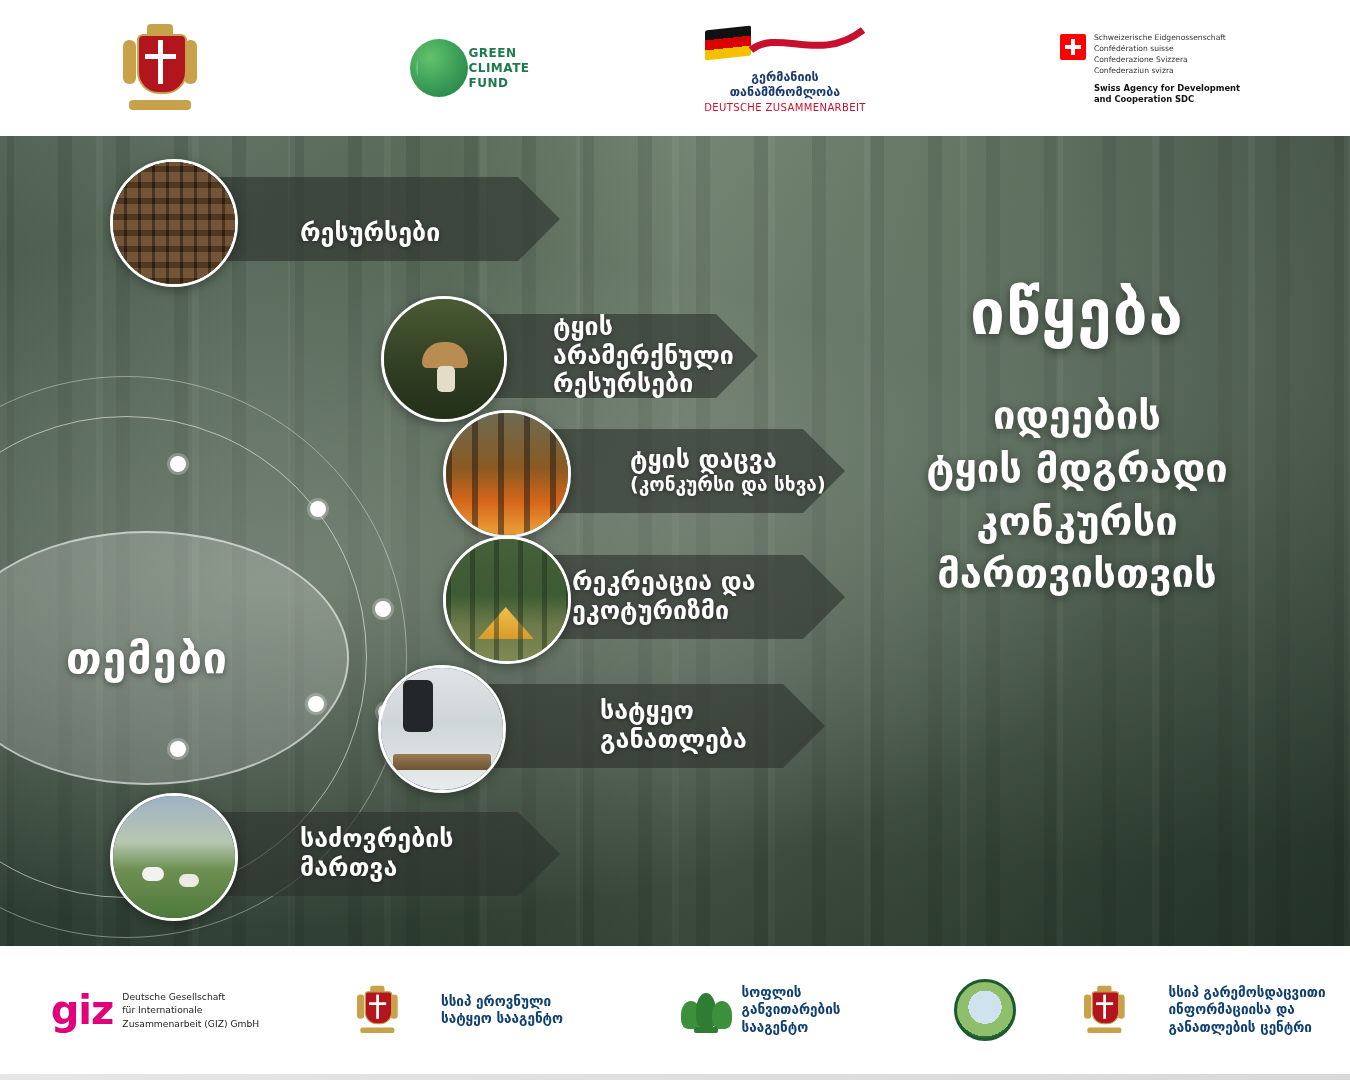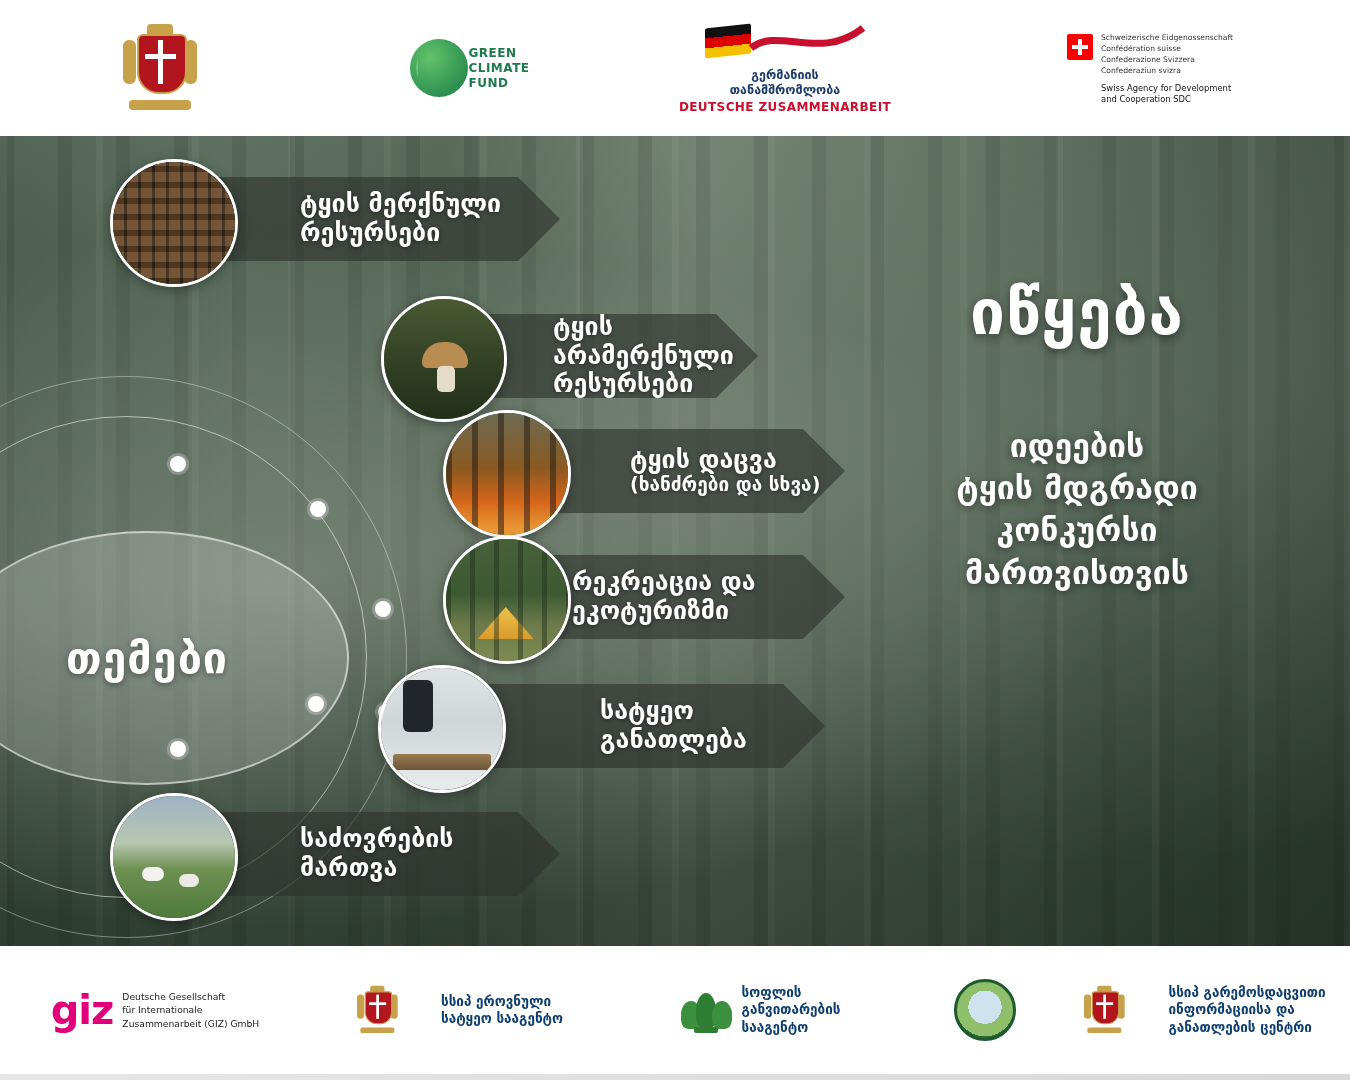--- a/index.html
+++ b/index.html
@@ -43,29 +43,29 @@
   .gcf-text{font-size:12px;line-height:1.25;font-weight:bold;color:#1d7a4c;letter-spacing:.5px;}
 
   
   .de{display:flex;flex-direction:column;align-items:center;gap:3px;}
   .de-flags{position:relative;width:160px;height:42px;}
   .de-flag{position:absolute;left:0;top:4px;width:46px;height:30px;
      background:linear-gradient(#111 0 33.3%,#d00 33.3% 66.6%,#f5c000 66.6% 100%);
      border-radius:2px;transform:skewY(-6deg);}
   .de-ribbon{position:absolute;left:44px;top:0;width:116px;height:40px;}
   .de-text{font-size:12.5px;line-height:1.2;color:#1b3a6b;font-weight:bold;text-align:center;}
-  .de-sub{font-size:12px;color:#c8102e;font-weight:bold;letter-spacing:.4px;}
+  .de-sub{font-size:10px;color:#c8102e;font-weight:normal;letter-spacing:.4px;}
 
   
   .ch{display:flex;align-items:flex-start;gap:8px;}
   .ch-cross{width:26px;height:26px;background:#ff0000;position:relative;border-radius:2px;margin-top:2px;}
   .ch-cross::before{content:"";position:absolute;left:11px;top:5px;width:4px;height:16px;background:#fff;}
   .ch-cross::after{content:"";position:absolute;left:5px;top:11px;width:16px;height:4px;background:#fff;}
   .ch-lines{font-size:7.6px;line-height:1.45;color:#333;}
-  .ch-bold{font-size:8.4px;line-height:1.3;color:#111;font-weight:normal;margin-top:7px;}
+  .ch-bold{font-size:8.4px;line-height:1.3;color:#111;font-weight:bold;margin-top:7px;}
 
   
   .main{position:absolute;left:0;top:136px;width:1350px;height:810px;overflow:hidden;
     background:
       linear-gradient(180deg, rgba(40,62,46,.35), rgba(28,45,34,.55)),
       linear-gradient(90deg,#5c6e5d 0%,#708170 18%,#63745f 33%,#8c9a86 52%,#6e7f6a 70%,#4d5c4c 88%,#3d4a3c 100%);
   }
   
   .trunks{position:absolute;inset:0;opacity:.5;
     background:repeating-linear-gradient(90deg,
@@ -127,21 +127,21 @@
   .ph.saw::after{content:"";position:absolute;left:10%;bottom:16%;width:80%;height:16px;
       background:linear-gradient(180deg,#9a7b52,#6c5434);border-radius:3px;}
   .ph.sheep{background:linear-gradient(180deg,#9fb2c4 0%,#b7c7b0 38%,#6d9052 60%,#4f7a3c 100%);position:relative;}
   .ph.sheep::before{content:"";position:absolute;left:24%;top:58%;width:22px;height:14px;background:#f2f2ef;border-radius:8px;}
   .ph.sheep::after{content:"";position:absolute;left:54%;top:64%;width:20px;height:13px;background:#eceae4;border-radius:8px;}
 
   
   .right{position:absolute;right:38px;top:140px;width:470px;text-align:center;color:#fff;}
   .right h1{margin:0;font-size:62px;font-weight:bold;letter-spacing:1px;
      text-shadow:0 3px 10px rgba(0,0,0,.45);}
-  .right .sub{margin-top:76px;font-size:32px;font-weight:bold;line-height:1.32;
+  .right .sub{margin-top:40px;font-size:40px;font-weight:bold;line-height:1.32;
      text-shadow:0 2px 8px rgba(0,0,0,.45);}
 
   
   .bottom-bar{position:absolute;left:0;top:946px;width:1350px;height:128px;background:#fff;
       display:flex;align-items:center;}
   .bl{height:100%;display:flex;align-items:center;justify-content:center;}
   .bl-1{width:310px}.bl-2{width:300px}.bl-3{width:300px}.bl-4{width:150px}.bl-5{width:290px}
   .giz{display:flex;align-items:center;gap:9px;}
   .giz-mark{font-size:40px;font-weight:bold;color:#e2007a;letter-spacing:-1px;line-height:1;}
   .giz-text{font-size:9.2px;line-height:1.45;color:#222;}
@@ -237,42 +237,42 @@
 
     <div class="node" style="left:170px;top:320px"></div>
     <div class="node" style="left:310px;top:365px"></div>
     <div class="node" style="left:375px;top:465px"></div>
     <div class="node" style="left:378px;top:568px"></div>
     <div class="node" style="left:308px;top:560px"></div>
     <div class="node" style="left:170px;top:605px"></div>
 
     <div class="banner" style="left:150px;top:41px;width:410px;">
       <span>
-        <span>ტყის მერქნული</span><br>
+        <br>
         <span>რესურსები</span>
       </span>
     </div>
     <div class="bubble" style="left:110px;top:23px;width:122px;height:122px;">
       <div class="ph logs"></div>
     </div>
 
     <div class="banner" style="left:408px;top:178px;width:350px;padding-left:145px;align-items:center;">
       <span>
         <span>ტყის არამერქნული</span><br>
         <span>რესურსები</span>
       </span>
     </div>
     <div class="bubble" style="left:381px;top:160px;width:120px;height:120px;">
       <div class="ph mushroom"></div>
     </div>
 
     <div class="banner" style="left:500px;top:293px;width:345px;padding-left:130px;">
       <span>
         <span>ტყის დაცვა</span><br>
-        <span class="sub">(ხანძრები და სხვა)</span>
+        <span class="sub">(კონკურსი და სხვა)</span>
       </span>
     </div>
     <div class="bubble" style="left:443px;top:274px;width:122px;height:122px;">
       <div class="ph fire"></div>
     </div>
 
     <div class="banner" style="left:500px;top:419px;width:345px;padding-left:72px;">
       <span>
         <span>რეკრეაცია და</span><br>
         <span>ეკოტურიზმი</span>

